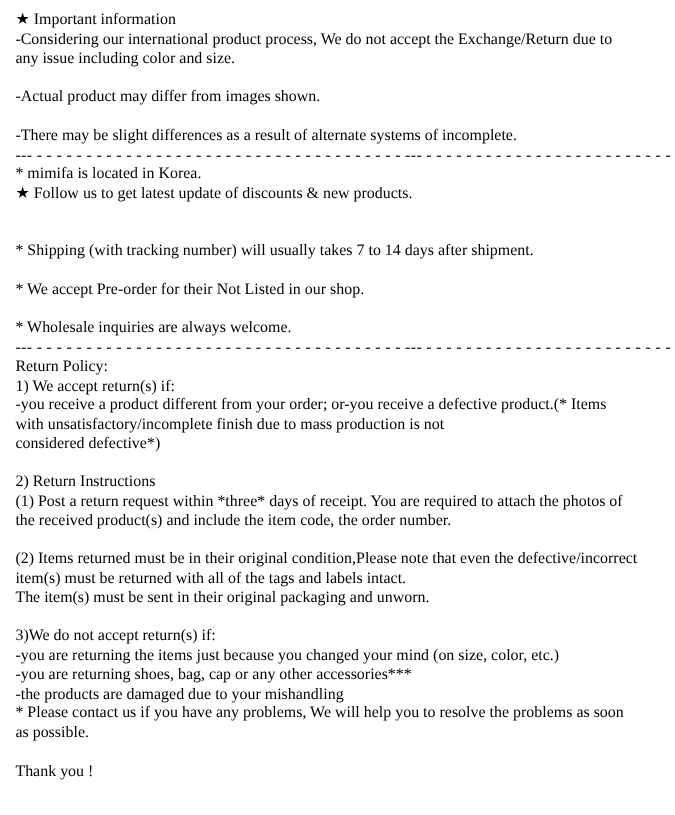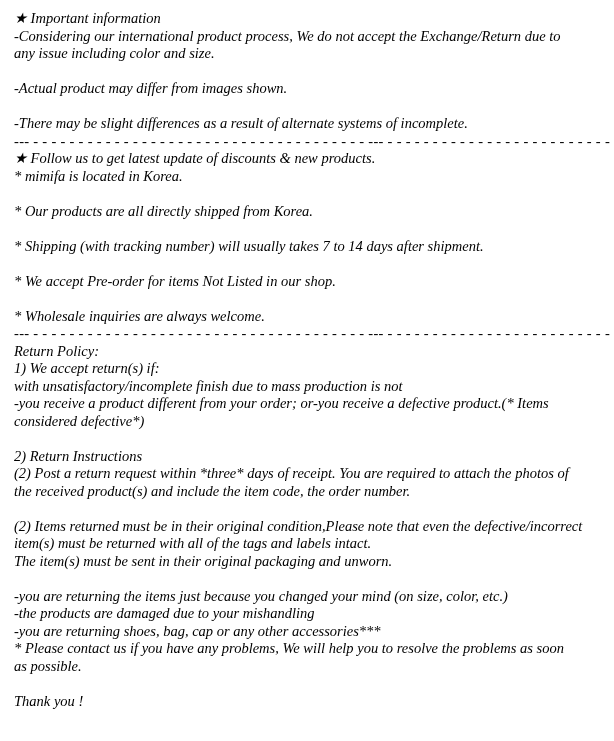--- a/index.html
+++ b/index.html
@@ -16,63 +16,62 @@
   }
   .doc {
     padding: 10px 0 0 14px;
     font-size: 14.5px;
     line-height: 17.5px;
   }
   .line {
     white-space: pre;        
     min-height: 17.5px;      
     overflow: visible;       
-    font-style: italic;
   }
   .line--separator {
     letter-spacing: 0.3px;
   }
 </style>
 </head>
 <body>
 
 <div class="doc" id="doc">
     <div class="line line--text">★ Important information</div>
     <div class="line line--text">-Considering our international product process, We do not accept the Exchange/Return due to</div>
     <div class="line line--text">any issue including color and size.</div>
     <div class="line line--blank"></div>
     <div class="line line--text">-Actual product may differ from images shown.</div>
     <div class="line line--blank"></div>
     <div class="line line--text">-There may be slight differences as a result of alternate systems of incomplete.</div>
     <div class="line line--separator">--- - - - - - - - - - - - - - - - - - - - - - - - - - - - - - - - - - - - - - --- - - - - - - - - - - - - - - - - - - - - - - - - - - - - - - - - - - - - - - - - - - - -</div>
+    <div class="line line--text">* mimifa is located in Korea.</div>
     <div class="line line--text">★ Follow us to get latest update of discounts &amp; new products.</div>
-    <div class="line line--text">* mimifa is located in Korea.</div>
     <div class="line line--blank"></div>
-    <div class="line line--text">* Our products are all directly shipped from Korea.</div>
     <div class="line line--blank"></div>
     <div class="line line--text">* Shipping (with tracking number) will usually takes 7 to 14 days after shipment.</div>
     <div class="line line--blank"></div>
-    <div class="line line--text">* We accept Pre-order for items Not Listed in our shop.</div>
+    <div class="line line--text">* We accept Pre-order for their Not Listed in our shop.</div>
     <div class="line line--blank"></div>
     <div class="line line--text">* Wholesale inquiries are always welcome.</div>
     <div class="line line--separator">--- - - - - - - - - - - - - - - - - - - - - - - - - - - - - - - - - - - - - - --- - - - - - - - - - - - - - - - - - - - - - - - - - - - - - - - - - - - - - - - - - - - -</div>
     <div class="line line--text">Return Policy:</div>
     <div class="line line--text">1) We accept return(s) if:</div>
+    <div class="line line--text">-you receive a product different from your order; or-you receive a defective product.(* Items</div>
     <div class="line line--text">with unsatisfactory/incomplete finish due to mass production is not</div>
-    <div class="line line--text">-you receive a product different from your order; or-you receive a defective product.(* Items</div>
     <div class="line line--text">considered defective*)</div>
     <div class="line line--blank"></div>
     <div class="line line--text">2) Return Instructions</div>
-    <div class="line line--text">(2) Post a return request within *three* days of receipt. You are required to attach the photos of</div>
+    <div class="line line--text">(1) Post a return request within *three* days of receipt. You are required to attach the photos of</div>
     <div class="line line--text">the received product(s) and include the item code, the order number.</div>
     <div class="line line--blank"></div>
     <div class="line line--text">(2) Items returned must be in their original condition,Please note that even the defective/incorrect</div>
     <div class="line line--text">item(s) must be returned with all of the tags and labels intact.</div>
     <div class="line line--text">The item(s) must be sent in their original packaging and unworn.</div>
     <div class="line line--blank"></div>
+    <div class="line line--text">3)We do not accept return(s) if:</div>
     <div class="line line--text">-you are returning the items just because you changed your mind (on size, color, etc.)</div>
+    <div class="line line--text">-you are returning shoes, bag, cap or any other accessories***</div>
     <div class="line line--text">-the products are damaged due to your mishandling</div>
-    <div class="line line--text">-you are returning shoes, bag, cap or any other accessories***</div>
     <div class="line line--text">* Please contact us if you have any problems, We will help you to resolve the problems as soon</div>
     <div class="line line--text">as possible.</div>
     <div class="line line--blank"></div>
     <div class="line line--text">Thank you !</div>
   </div>
 
 </body></html>

